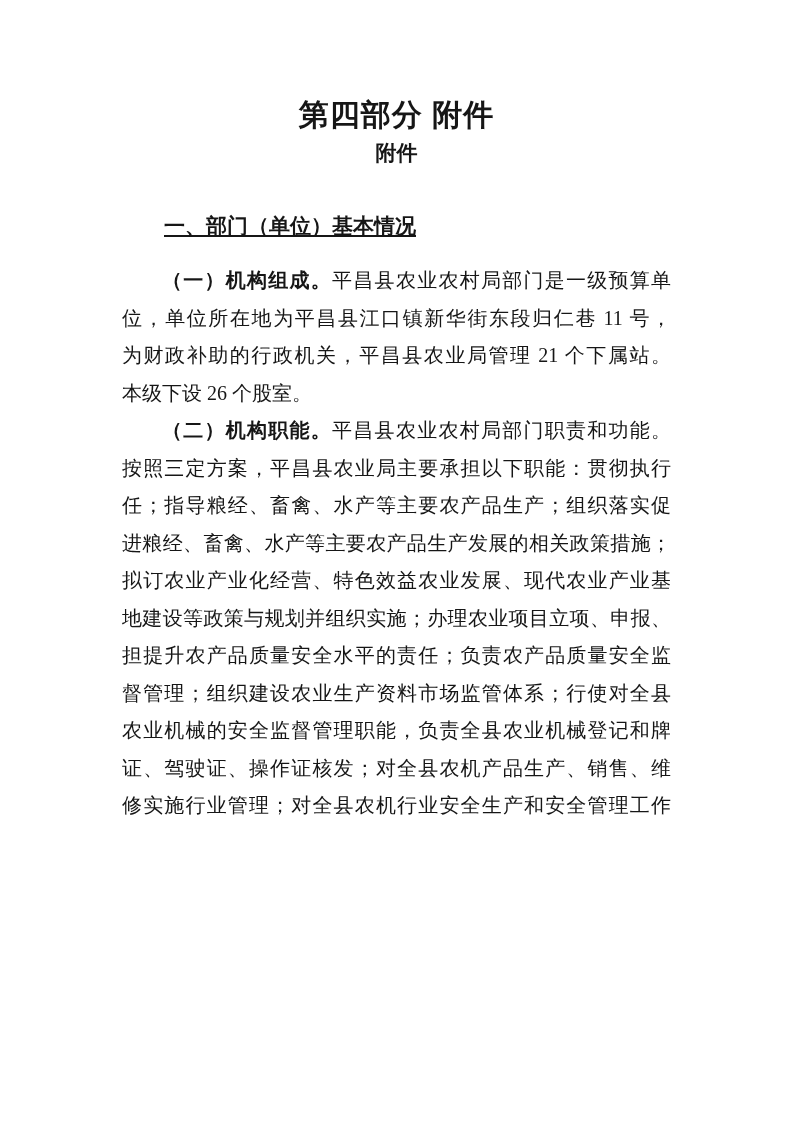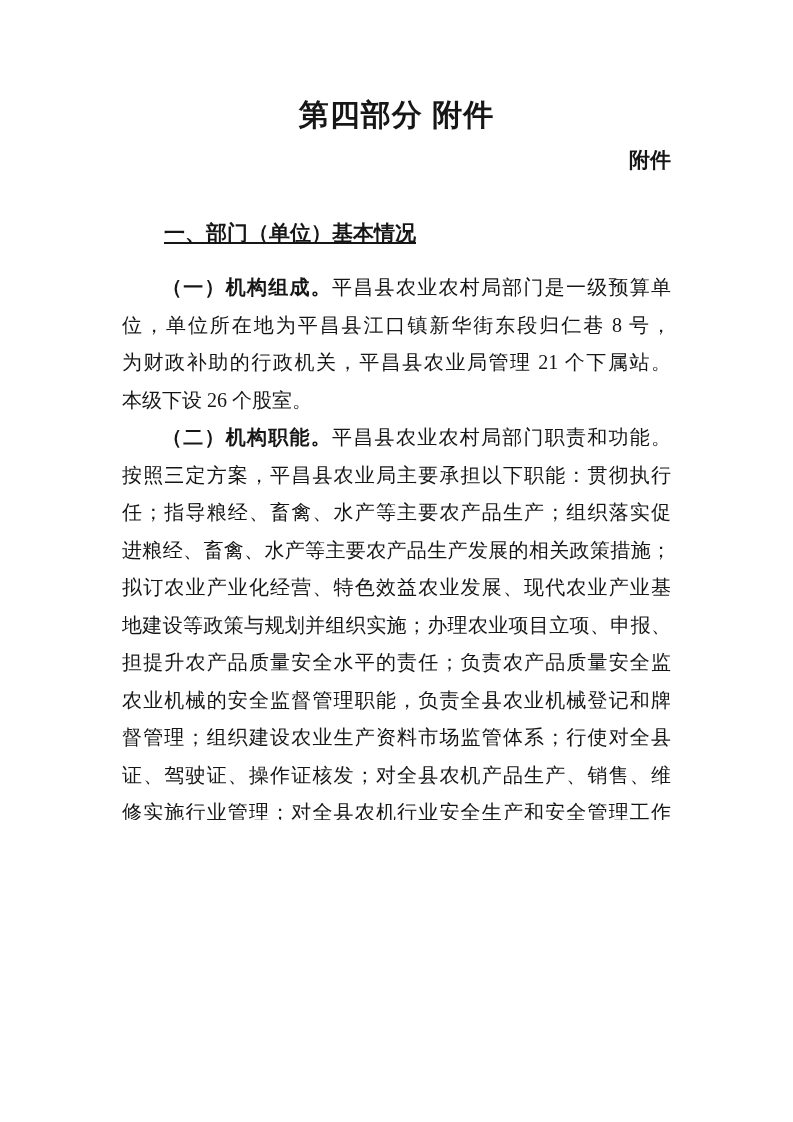--- a/index.html
+++ b/index.html
@@ -21,25 +21,25 @@
   }
   .part-title {
     font-size: 30px;
     line-height: 38px;
     font-weight: bold;
     text-align: center;
     letter-spacing: 1px;
     font-family: "Liberation Sans", "DejaVu Sans", sans-serif;
   }
   .attachment-label {
-    margin-top: 13px;
+    margin-top: 6px;
     font-size: 21px;
     line-height: 26px;
     font-weight: bold;
-    text-align: right;
+    text-align: center;
     font-family: "Liberation Sans", "DejaVu Sans", sans-serif;
   }
   .report-title {
     margin-top: 6px;
     font-size: 29px;
     line-height: 38px;
     font-weight: bold;
     text-align: center;
     letter-spacing: 1px;
   }
@@ -94,35 +94,35 @@
 
   <div class="attachment-label">附件</div>
 
 
   <div class="section-heading">一、部门（单位）基本情况</div>
 
   <div class="body-text">
 
     <div class="para">
       <div class="line j indent"><span class="lead">（一）机构组成。</span><span>平昌县农业农村局部门是一级预算单</span></div>
-      <div class="line j">位，单位所在地为平昌县江口镇新华街东段归仁巷 8 号，</div>
+      <div class="line j">位，单位所在地为平昌县江口镇新华街东段归仁巷 11 号，</div>
       <div class="line j">为财政补助的行政机关，平昌县农业局管理 21 个下属站。</div>
       <div class="line">本级下设 26 个股室。</div>
     </div>
 
     <div class="para">
       <div class="line j indent"><span class="lead">（二）机构职能。</span><span>平昌县农业农村局部门职责和功能。</span></div>
       <div class="line j">按照三定方案，平昌县农业局主要承担以下职能：贯彻执行</div>
       <div class="line j">任；指导粮经、畜禽、水产等主要农产品生产；组织落实促</div>
       <div class="line j">进粮经、畜禽、水产等主要农产品生产发展的相关政策措施；</div>
       <div class="line j">拟订农业产业化经营、特色效益农业发展、现代农业产业基</div>
       <div class="line j">地建设等政策与规划并组织实施；办理农业项目立项、申报、</div>
       <div class="line j">担提升农产品质量安全水平的责任；负责农产品质量安全监</div>
+      <div class="line j">督管理；组织建设农业生产资料市场监管体系；行使对全县</div>
       <div class="line j">农业机械的安全监督管理职能，负责全县农业机械登记和牌</div>
-      <div class="line j">督管理；组织建设农业生产资料市场监管体系；行使对全县</div>
       <div class="line j">证、驾驶证、操作证核发；对全县农机产品生产、销售、维</div>
       <div class="line j">修实施行业管理；对全县农机行业安全生产和安全管理工作</div>
     </div>
 
   </div>
 
   <div class="page-number">22</div>
 
 </div>
 

